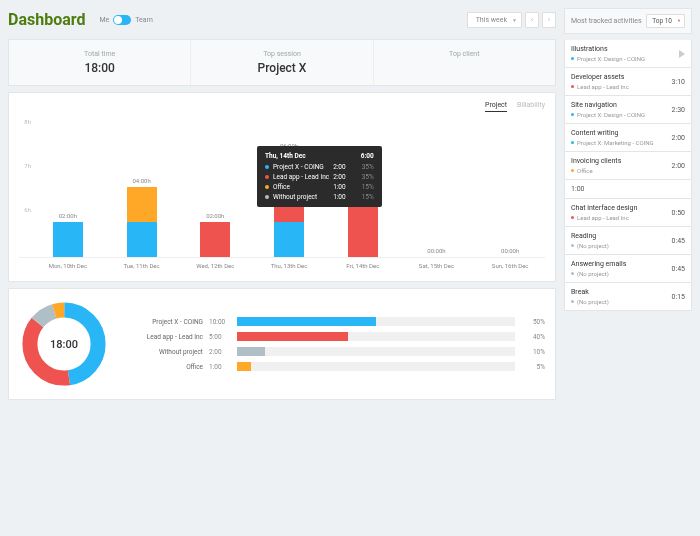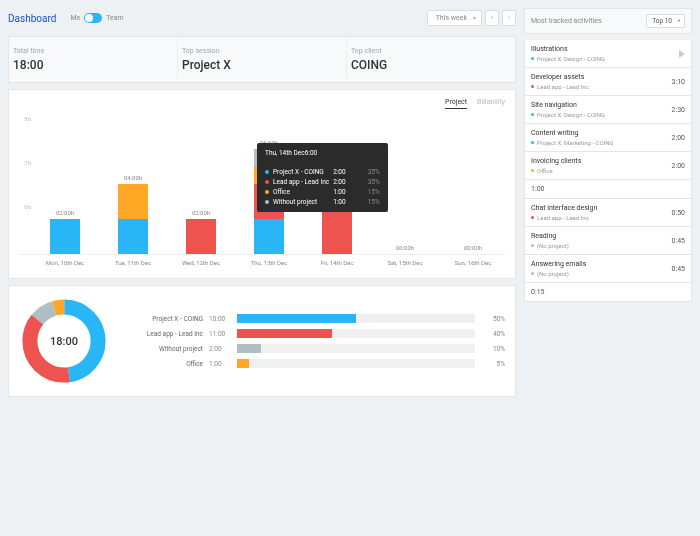--- a/index.html
+++ b/index.html
@@ -1,53 +1,53 @@
 <!DOCTYPE html>
 <html><head>
 <meta charset="utf-8">
 <style>
 *{box-sizing:border-box;margin:0;padding:0;font-family:-apple-system,BlinkMacSystemFont,"Segoe UI",Roboto,sans-serif}
 body{background:#eef1f3;width:700px;height:536px;font-size:8px;color:#333;overflow:hidden}
 .app{display:flex;gap:8px;padding:8px}
 .main{flex:1;display:flex;flex-direction:column;gap:6px}
-.side{width:168px;display:flex;flex-direction:column;gap:6px}
+.side{width:128px;display:flex;flex-direction:column;gap:6px}
 .header{display:flex;align-items:center;gap:8px;padding:2px 0 4px}
-.header h1{font-size:10px;font-weight:400;color:#1d4ed8}
+.header h1{font-size:16px;font-weight:700;color:#4d7c0f}
 .toggle-wrap{display:flex;align-items:center;gap:4px;margin-left:6px}
 .toggle-label{font-size:7px;color:#888}
 .toggle{width:18px;height:10px;background:#29b6f6;border-radius:5px;position:relative}
 .toggle::after{content:"";position:absolute;width:8px;height:8px;background:#fff;border-radius:50%;top:1px;left:1px}
 .time-select{margin-left:auto;display:flex;gap:3px}
 .dropdown{background:#fff;border:1px solid #ddd;padding:3px 14px 3px 8px;font-size:7px;color:#888;position:relative;border-radius:1px}
 .dropdown::after{content:"▼";position:absolute;right:4px;top:4px;font-size:5px;color:#aaa}
 .navbtn{background:#fff;border:1px solid #ddd;width:14px;display:flex;align-items:center;justify-content:center;color:#aaa;font-size:7px;border-radius:1px}
 .card{background:#fff;border:1px solid #e5e5e5}
 .summary{display:flex}
-.summary-cell{flex:1;text-align:left;padding:10px 4px;border-right:1px solid #eee;background:#f8f9fa}
+.summary-cell{flex:1;text-align:center;padding:10px 4px;border-right:1px solid #eee;background:#f8f9fa}
 .summary-cell:last-child{border-right:none}
 .summary-label{font-size:7px;color:#9aa;margin-bottom:3px}
 .summary-value{font-size:12px;font-weight:500;color:#333}
 .chart-card{padding:8px 10px 12px}
 .chart-tabs{display:flex;justify-content:flex-end;gap:10px;font-size:7px;margin-bottom:6px}
 .tab{color:#bbb;padding-bottom:2px}
 .tab.active{color:#333;border-bottom:1px solid #333}
 .barchart{position:relative;height:140px;display:flex;align-items:flex-end;gap:4px;padding-left:14px;border-bottom:1px solid #eee}
 .ylabels{position:absolute;left:0;top:0;bottom:0;width:12px;display:flex;flex-direction:column;justify-content:space-between;color:#bbb;font-size:6px;text-align:right}
 .barcol{flex:1;display:flex;flex-direction:column;align-items:center;gap:2px;position:relative}
 .barstack{width:30px;display:flex;flex-direction:column-reverse;position:relative}
 .seg{width:100%}
 .bartop{font-size:6px;color:#888;position:absolute;top:-10px;width:100%;text-align:center}
 .xlabels{display:flex;padding-left:14px;gap:4px;margin-top:4px}
 .xlabels span{flex:1;text-align:center;font-size:6px;color:#888}
 .tooltip{position:absolute;background:#2b2b2b;color:#fff;padding:6px 8px;border-radius:2px;font-size:6.5px;z-index:10;min-width:120px}
-.tooltip-header{display:flex;margin-bottom:11px;font-weight:400}
+.tooltip-header{display:flex;justify-content:space-between;margin-bottom:3px;font-weight:700}
 .tooltip-row{display:flex;align-items:center;gap:4px;margin-top:2px}
 .tooltip-row .dot{width:4px;height:4px;border-radius:50%}
 .tooltip-row .name{flex:1}
-.tooltip-row .pct{color:#888;margin-left:18px}
+.tooltip-row .pct{color:#888;margin-left:12px}
 .breakdown{display:flex;gap:14px;padding:10px}
 .donut-wrap{position:relative;width:90px;height:90px}
 .donut-center{position:absolute;inset:0;display:flex;align-items:center;justify-content:center;font-size:11px;font-weight:500}
 .hbars{flex:1;display:flex;flex-direction:column;gap:6px;justify-content:center}
 .hrow{display:flex;align-items:center;gap:6px;font-size:6.5px}
 .hrow .rlabel{width:80px;text-align:right;color:#666}
 .hrow .rtime{width:22px;color:#888}
 .hrow .rbar{flex:1;height:9px;background:#f0f0f0;position:relative}
 .hrow .rfill{height:100%}
 .hrow .rpct{width:24px;text-align:right;color:#888}
@@ -86,21 +86,20 @@
       <div class="summary-cell">
         <div class="summary-label">Total time</div>
         <div class="summary-value">18:00</div>
       </div>
       <div class="summary-cell">
         <div class="summary-label">Top session</div>
         <div class="summary-value">Project X</div>
       </div>
       <div class="summary-cell">
         <div class="summary-label">Top client</div>
-        <div class="summary-value">COING</div>
       </div>
     </div>
 
     <div class="card chart-card">
       <div class="chart-tabs">
         <span class="tab active">Project</span>
         <span class="tab">Billability</span>
       </div>
       <div class="barchart" id="barchart">
         <div class="ylabels" id="ylabels">
@@ -212,21 +211,21 @@
           <div class="hrow">
             <span class="rlabel">Project X - COING</span>
             <span class="rtime">10:00</span>
             <div class="rbar">
               <div class="rfill" style="width:50%;background:#29b6f6"></div>
             </div>
             <span class="rpct">50%</span>
           </div>
           <div class="hrow">
             <span class="rlabel">Lead app - Lead Inc</span>
-            <span class="rtime">11:00</span>
+            <span class="rtime">5:00</span>
             <div class="rbar">
               <div class="rfill" style="width:40%;background:#ef5350"></div>
             </div>
             <span class="rpct">40%</span>
           </div>
           <div class="hrow">
             <span class="rlabel">Without project</span>
             <span class="rtime">2:00</span>
             <div class="rbar">
               <div class="rfill" style="width:10%;background:#b0bec5"></div>
@@ -328,17 +327,24 @@
           <div class="activity-main">
             <div class="activity-title">Answering emails</div>
             <div class="activity-sub">
               <span class="dot" style="background:#b0bec5"></span>
               <span>(No project)</span>
             </div>
           </div>
           <div class="activity-time">0:45</div>
         </div>
         <div class="activity">
+          <div class="activity-main">
+            <div class="activity-title">Break</div>
+            <div class="activity-sub">
+              <span class="dot" style="background:#b0bec5"></span>
+              <span>(No project)</span>
+            </div>
+          </div>
           <div class="activity-time">0:15</div>
         </div>
       </div>
   </div>
 </div>
 
 </body></html>

